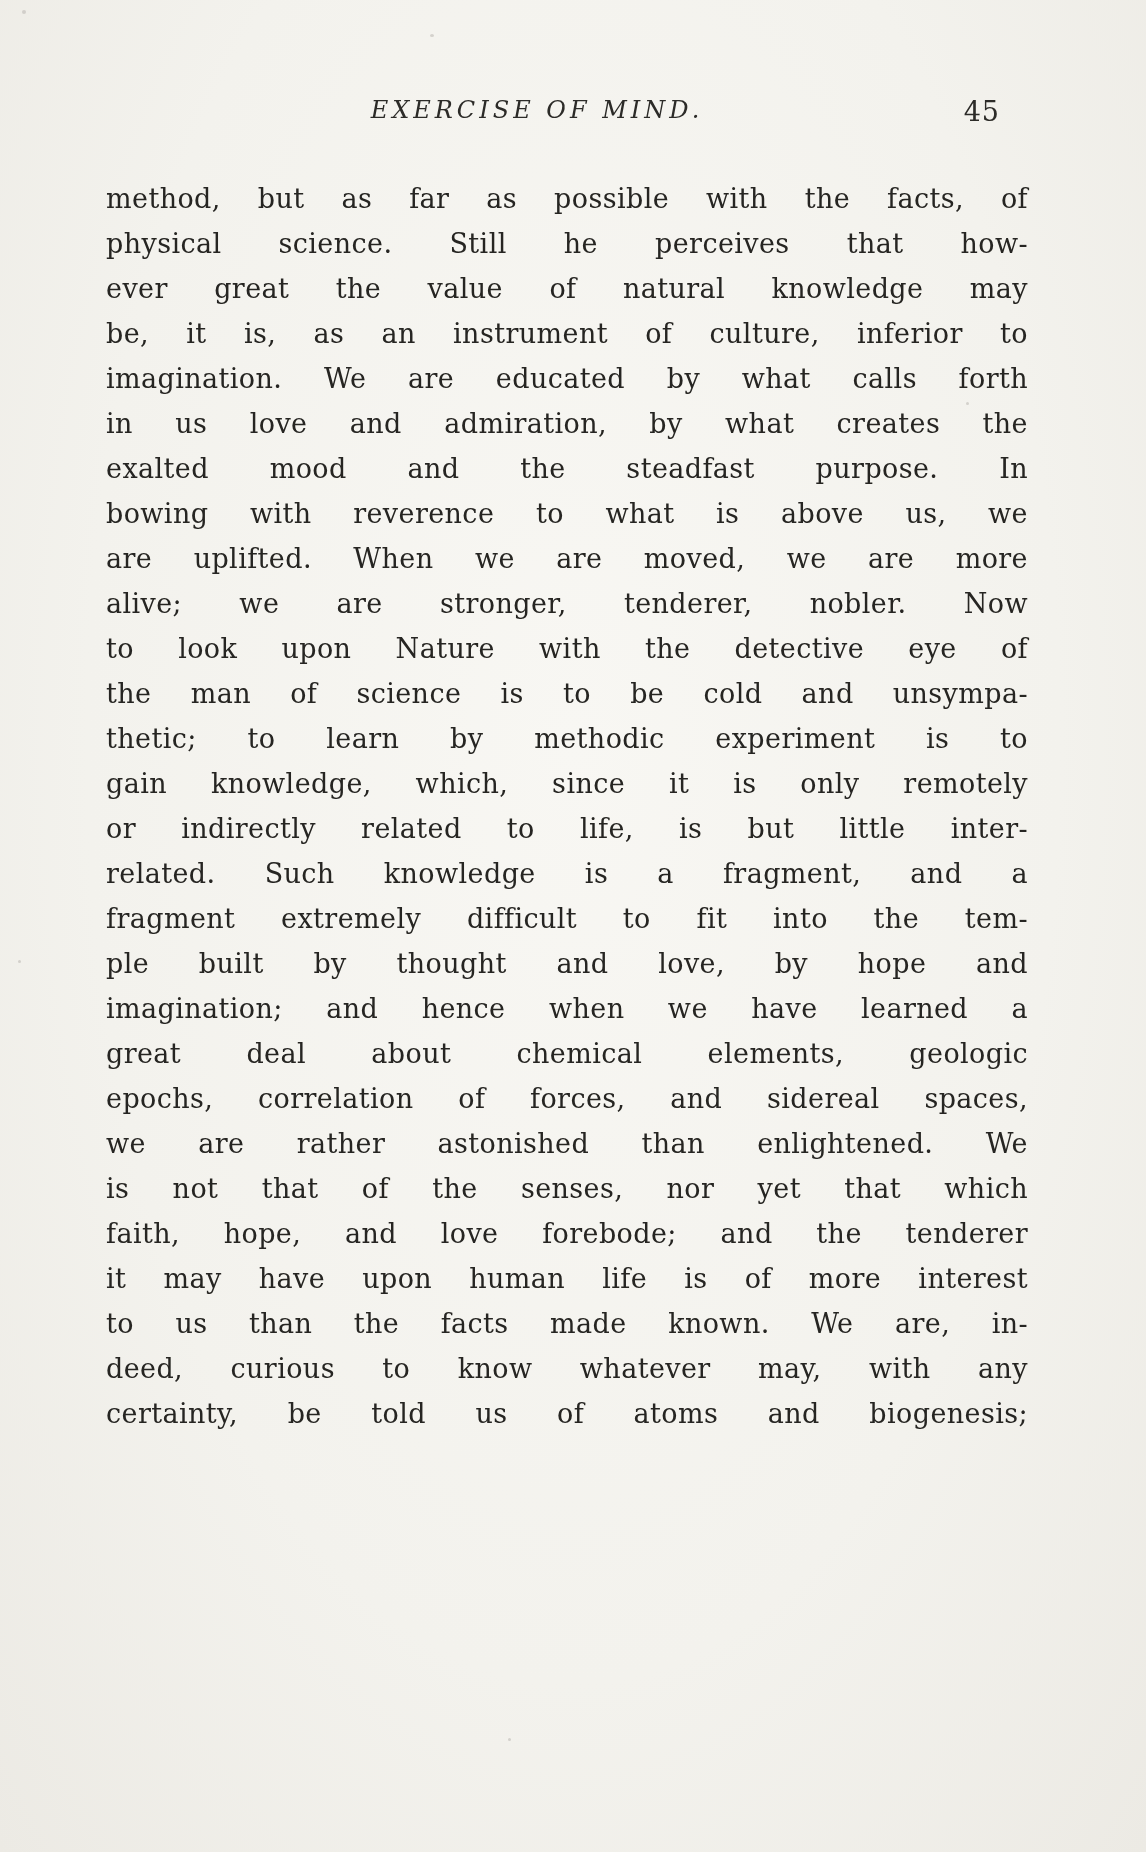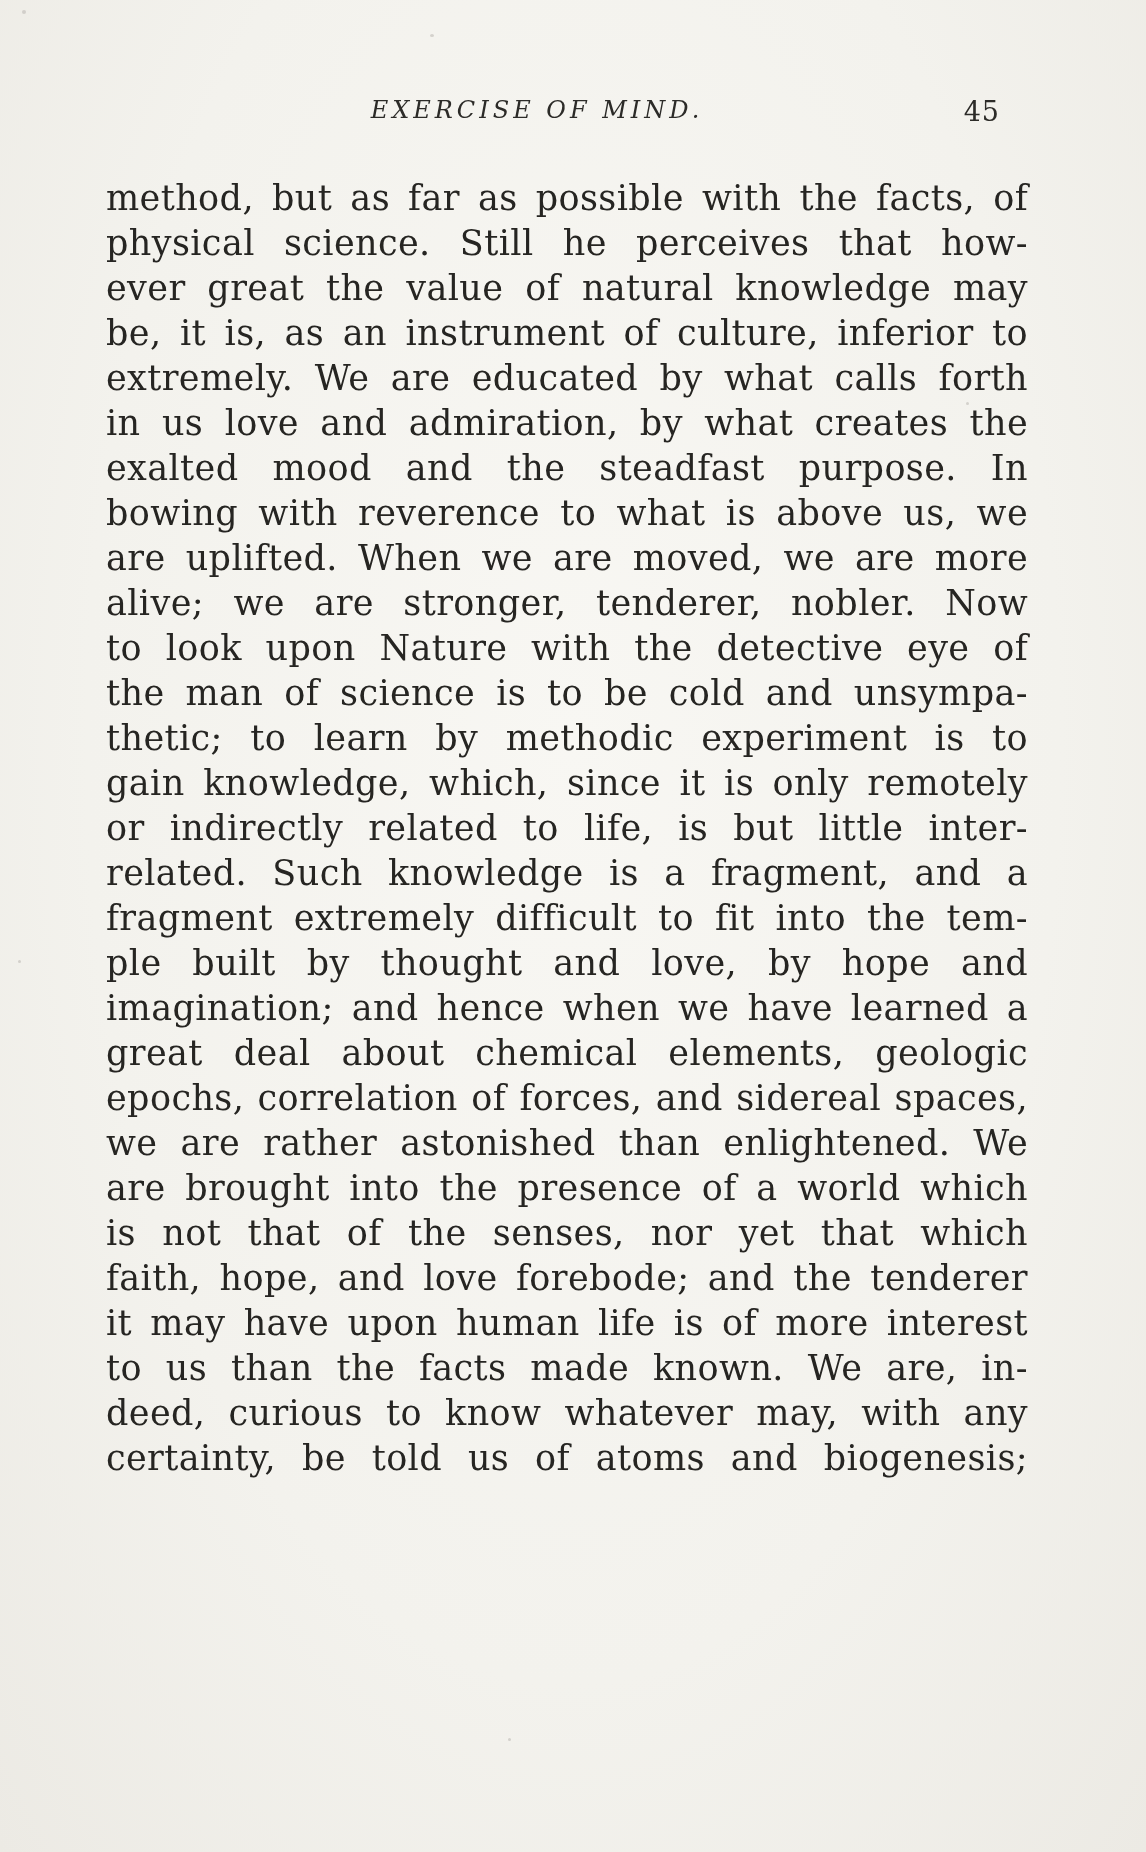--- a/index.html
+++ b/index.html
@@ -42,21 +42,21 @@
   .page-number {
     position: absolute;
     right: 28px;
     top: 0;
     font-size: 27px;
     letter-spacing: 1px;
     color: #2c2b28;
   }
   .body-text {
     margin-top: 14px;
-    font-size: 35px;
+    font-size: 27px;
     color: #262522;
   }
   .text-line {
     text-align: justify;
     text-align-last: justify;
     line-height: 45px;
     height: 45px;
     white-space: normal;
     letter-spacing: 0.4px;
   }
@@ -86,39 +86,38 @@
   <div class="page-header">
     <div class="page-title">EXERCISE OF MIND.</div>
     <div class="page-number">45</div>
   </div>
 
   <div class="body-text">
       <div class="text-line">method, but as far as possible with the facts, of</div>
       <div class="text-line">physical science. Still he perceives that how-</div>
       <div class="text-line">ever great the value of natural knowledge may</div>
       <div class="text-line">be, it is, as an instrument of culture, inferior to</div>
-      <div class="text-line">extremely. We are educated by what calls forth</div>
+      <div class="text-line">imagination. We are educated by what calls forth</div>
       <div class="text-line">in us love and admiration, by what creates the</div>
       <div class="text-line">exalted mood and the steadfast purpose. In</div>
       <div class="text-line">bowing with reverence to what is above us, we</div>
       <div class="text-line">are uplifted. When we are moved, we are more</div>
       <div class="text-line">alive; we are stronger, tenderer, nobler. Now</div>
       <div class="text-line">to look upon Nature with the detective eye of</div>
       <div class="text-line">the man of science is to be cold and unsympa-</div>
       <div class="text-line">thetic; to learn by methodic experiment is to</div>
       <div class="text-line">gain knowledge, which, since it is only remotely</div>
       <div class="text-line">or indirectly related to life, is but little inter-</div>
       <div class="text-line">related. Such knowledge is a fragment, and a</div>
       <div class="text-line">fragment extremely difficult to fit into the tem-</div>
       <div class="text-line">ple built by thought and love, by hope and</div>
       <div class="text-line">imagination; and hence when we have learned a</div>
       <div class="text-line">great deal about chemical elements, geologic</div>
       <div class="text-line">epochs, correlation of forces, and sidereal spaces,</div>
       <div class="text-line">we are rather astonished than enlightened. We</div>
-      <div class="text-line">are brought into the presence of a world which</div>
       <div class="text-line">is not that of the senses, nor yet that which</div>
       <div class="text-line">faith, hope, and love forebode; and the tenderer</div>
       <div class="text-line">it may have upon human life is of more interest</div>
       <div class="text-line">to us than the facts made known. We are, in-</div>
       <div class="text-line">deed, curious to know whatever may, with any</div>
       <div class="text-line">certainty, be told us of atoms and biogenesis;</div>
     </div>
 </div>
 
 </body></html>

